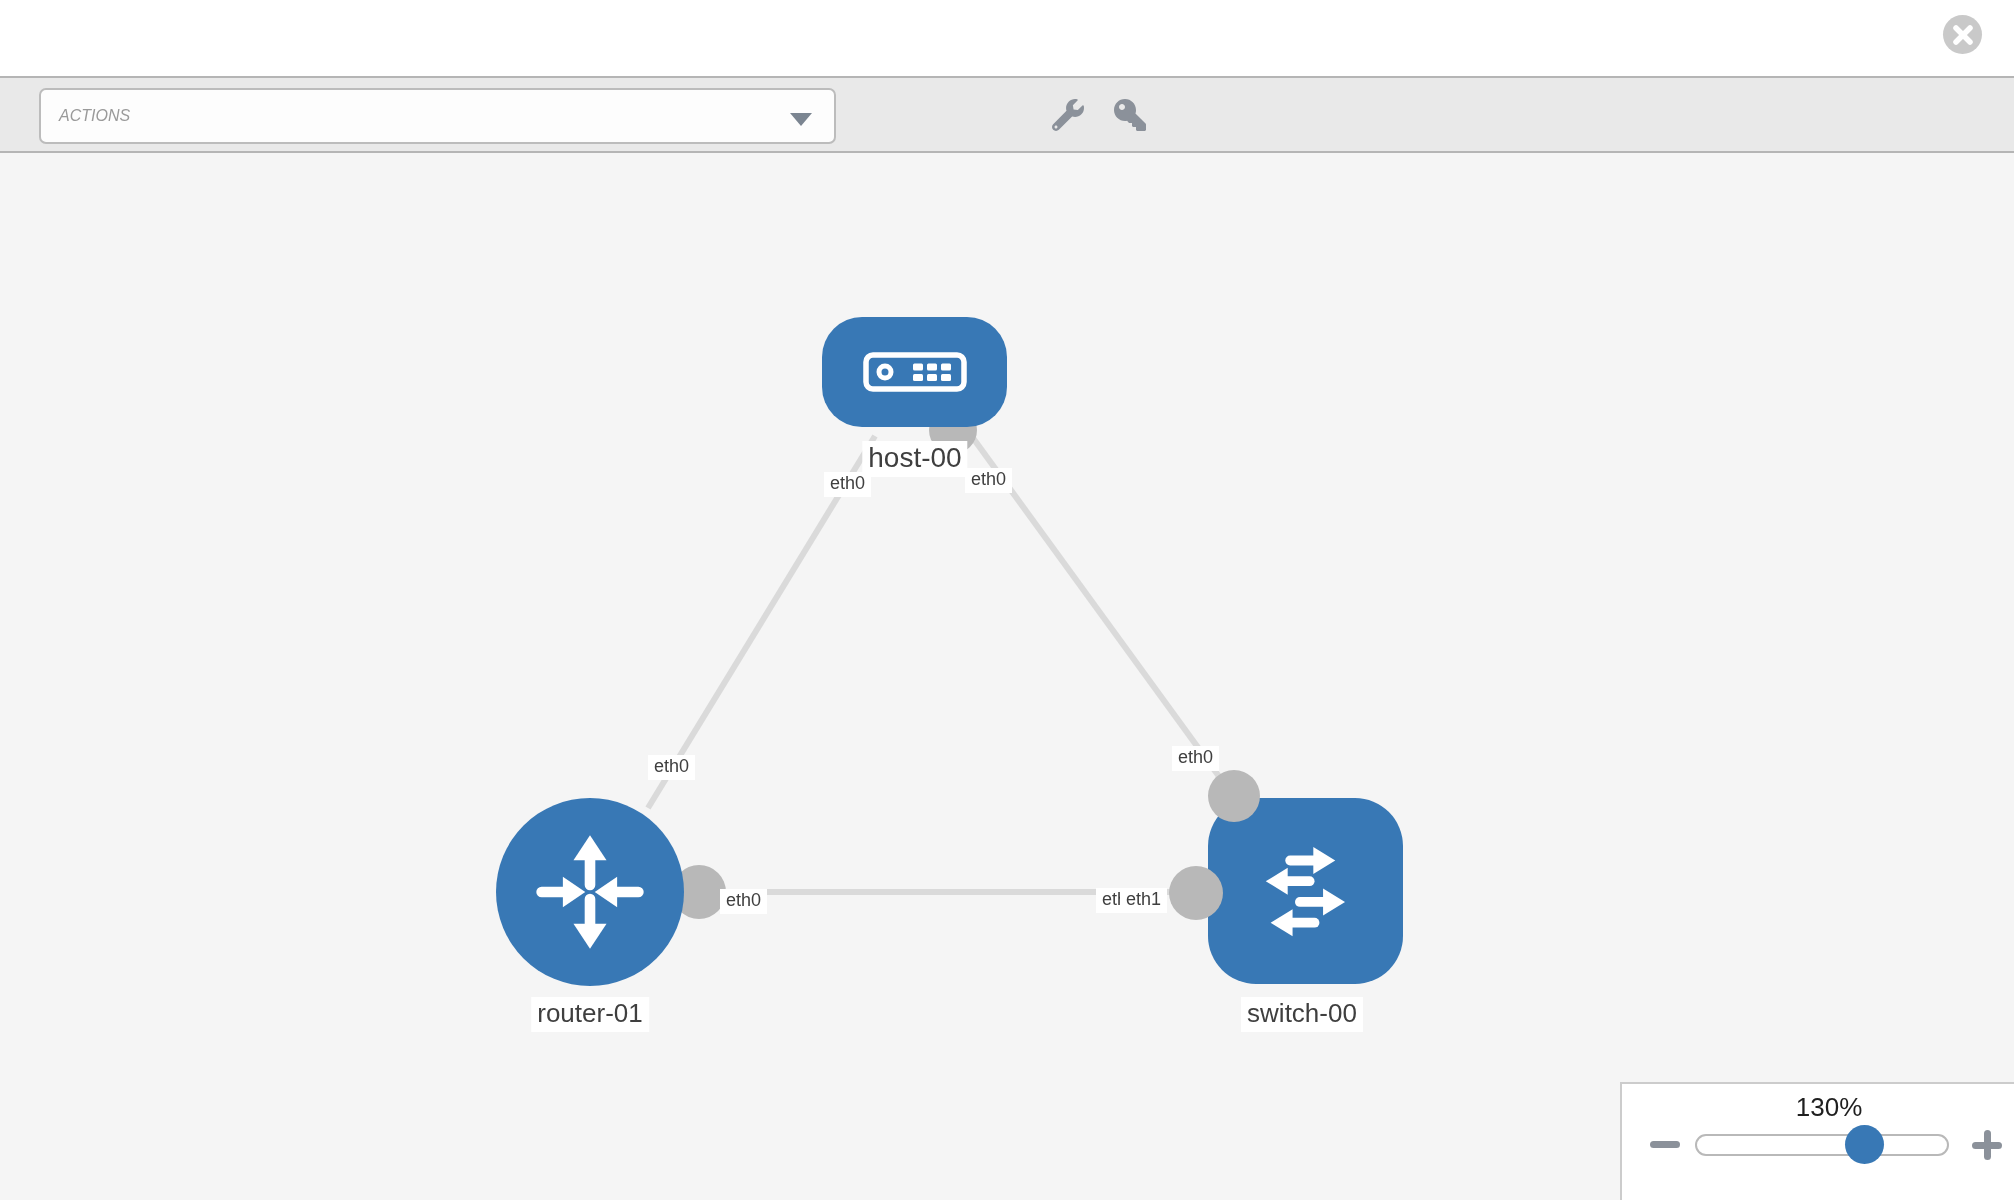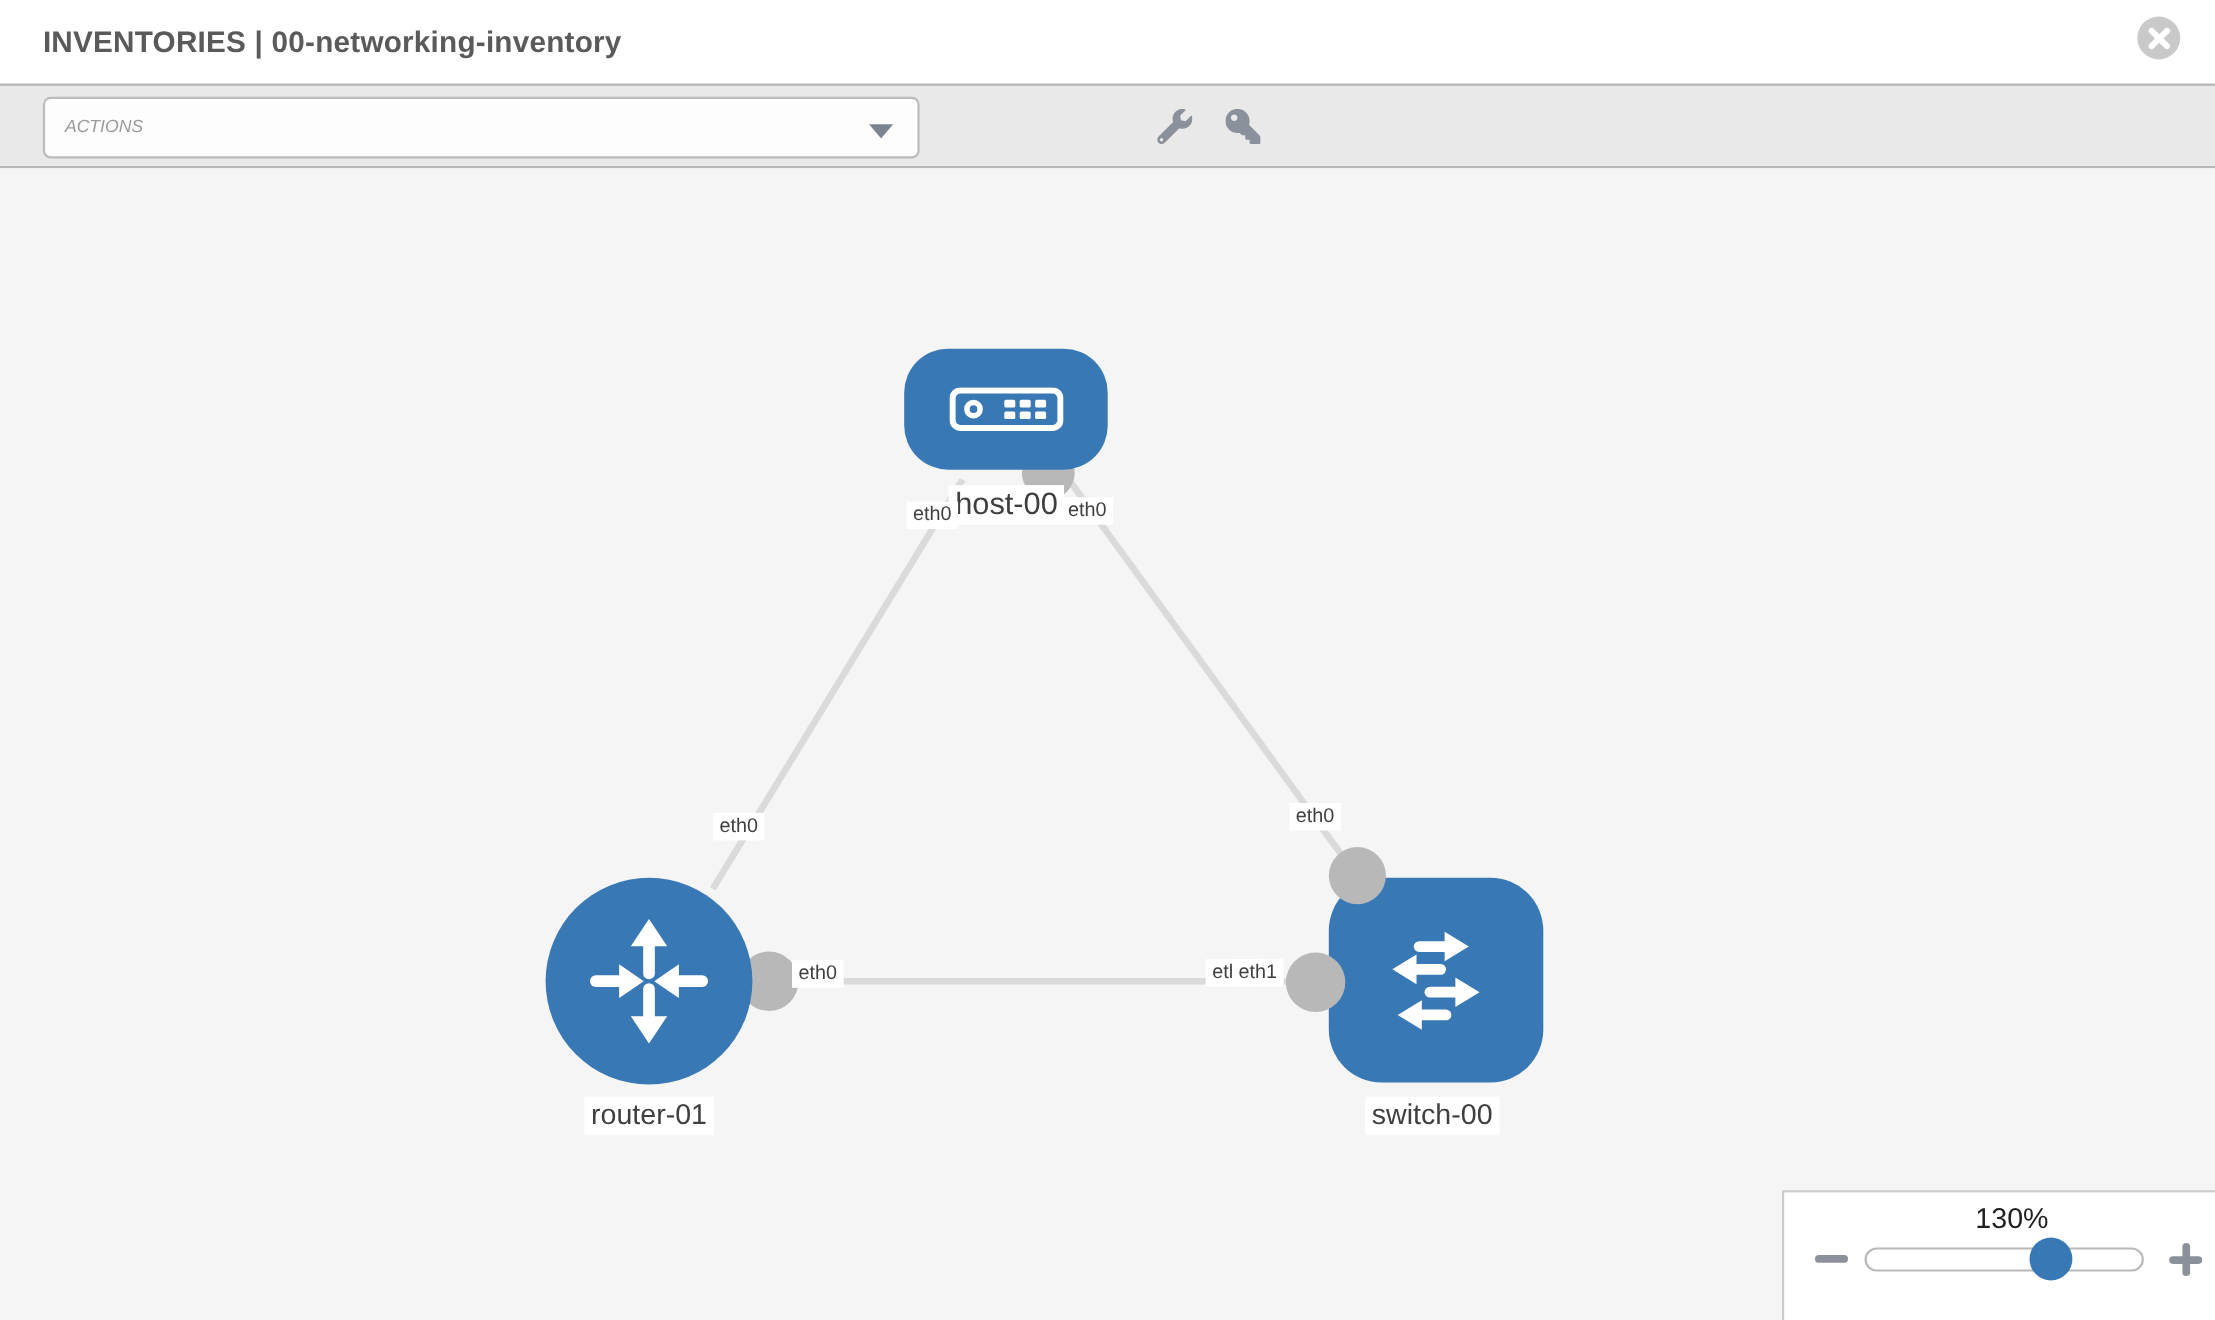--- a/index.html
+++ b/index.html
@@ -60,21 +60,21 @@
   #node-host   { left: 822px; top: 164px; width: 185px; height: 110px; border-radius: 40px; }
   #node-router { left: 496px; top: 645px; width: 188px; height: 188px; border-radius: 50%; }
   #node-switch { left: 1208px; top: 645px; width: 195px; height: 186px; border-radius: 48px; }
   .node svg { position: absolute; left: 50%; top: 50%; transform: translate(-50%, -50%); }
 
   .graph-label {
     position: absolute; z-index: 4; background: #ffffff; color: #3f3f3f;
     white-space: nowrap; padding: 1px 6px 3px 6px;
   }
   .node-label { font-size: 26px; transform: translateX(-50%); }
-  .if-label   { font-size: 18px; }
+  .if-label   { font-size: 18px; margin-top: 16px; }
   #label-host   { left: 915px;  top: 288px; font-size: 28px; }
   #label-router { left: 590px;  top: 844px; }
   #label-switch { left: 1302px; top: 844px; }
   #if-host-left    { left: 824px;  top: 303px; }
   #if-host-right   { left: 965px;  top: 299px; }
   #if-router-top   { left: 648px;  top: 586px; }
   #if-switch-top   { left: 1172px; top: 577px; }
   #if-router-right { left: 720px;  top: 720px; }
   #if-overlap-a    { left: 1096px; top: 719px; }
   #if-overlap-b    { left: 1120px; top: 719px; z-index: 5; }
@@ -102,21 +102,20 @@
   }
   .zoom-plus { position: absolute; left: 350px; top: 46px; width: 30px; height: 30px; cursor: pointer; }
   .zoom-plus::before, .zoom-plus::after { content: ""; position: absolute; background: #8b919a; border-radius: 4px; }
   .zoom-plus::before { left: 0; top: 11.5px; width: 30px; height: 7px; }
   .zoom-plus::after  { left: 11.5px; top: 0; width: 7px; height: 30px; }
 </style>
 </head>
 <body>
 
 <div class="app-header">
-  <div class="title">INVENTORIES | 00-networking-inventory</div>
   <div class="close-btn">
     <svg width="20" height="20" viewBox="0 0 20 20">
       <line x1="3" y1="3" x2="17" y2="17" stroke="#ffffff" stroke-width="5.5" stroke-linecap="round"></line>
       <line x1="17" y1="3" x2="3" y2="17" stroke="#ffffff" stroke-width="5.5" stroke-linecap="round"></line>
     </svg>
   </div>
 </div>
 
 <div class="toolbar">
   <div class="select-box" id="actions-select">

